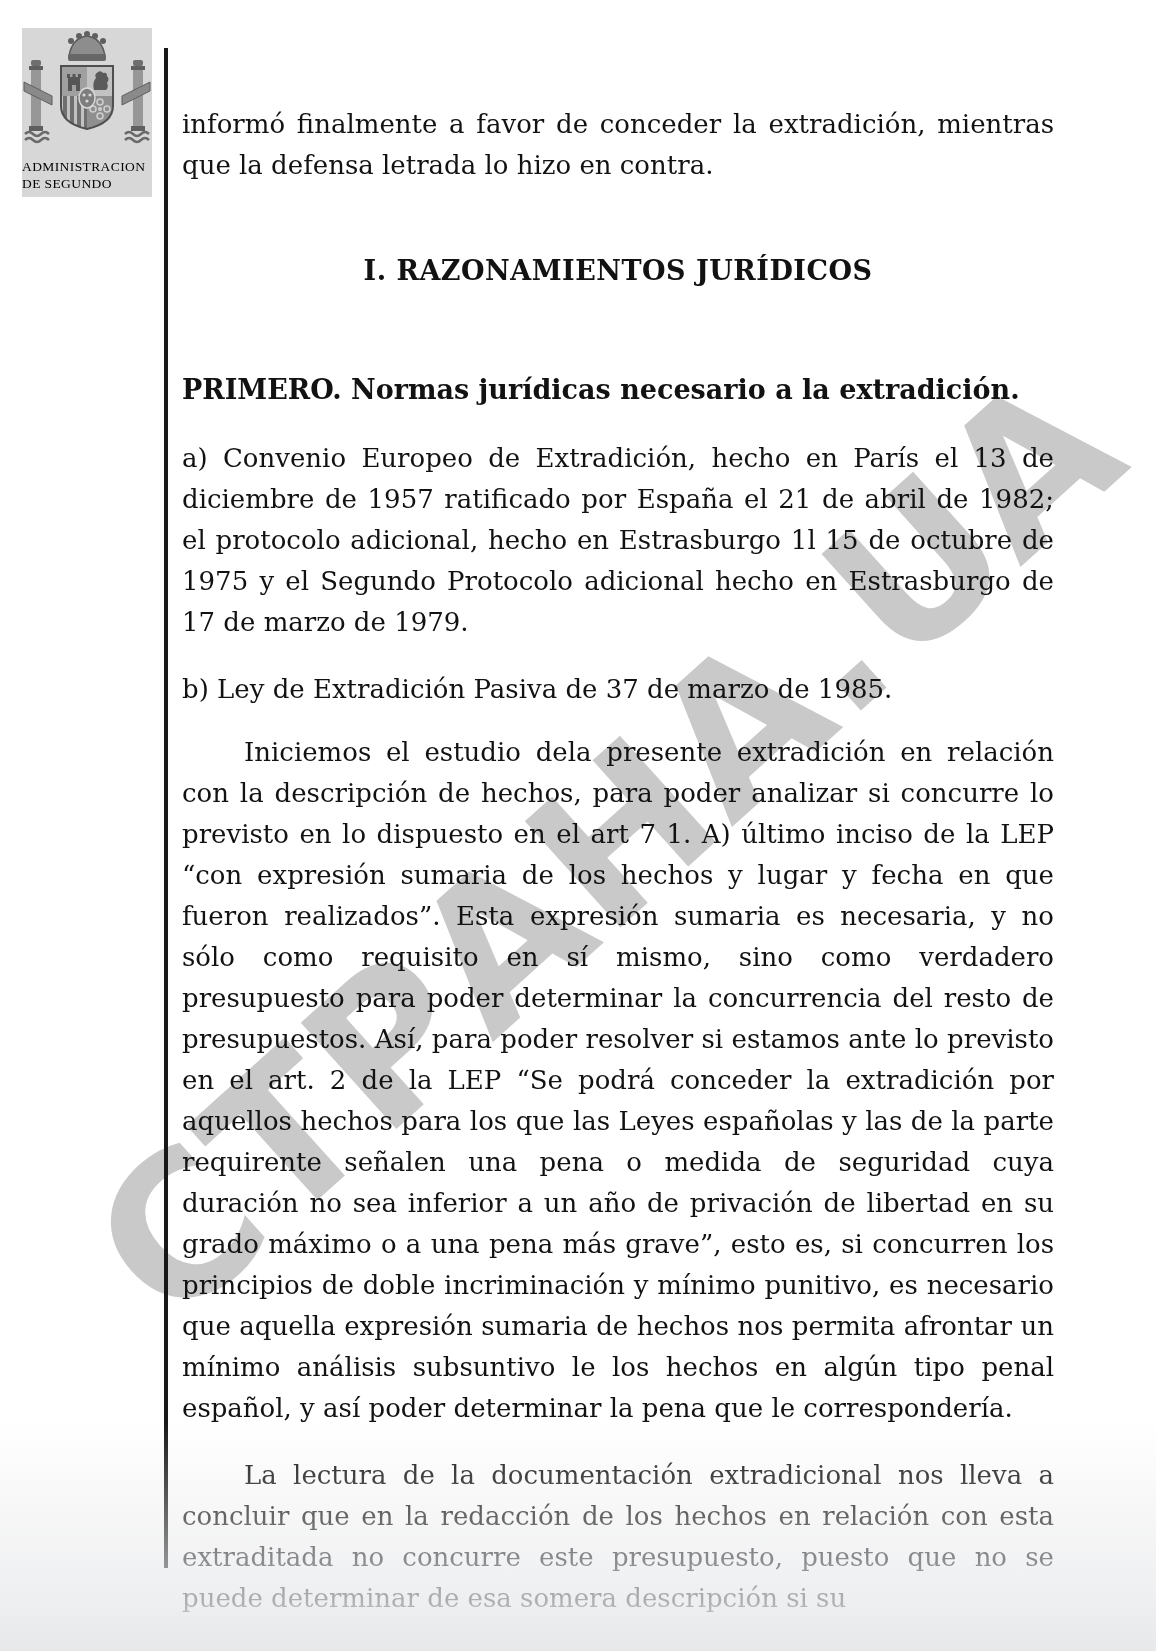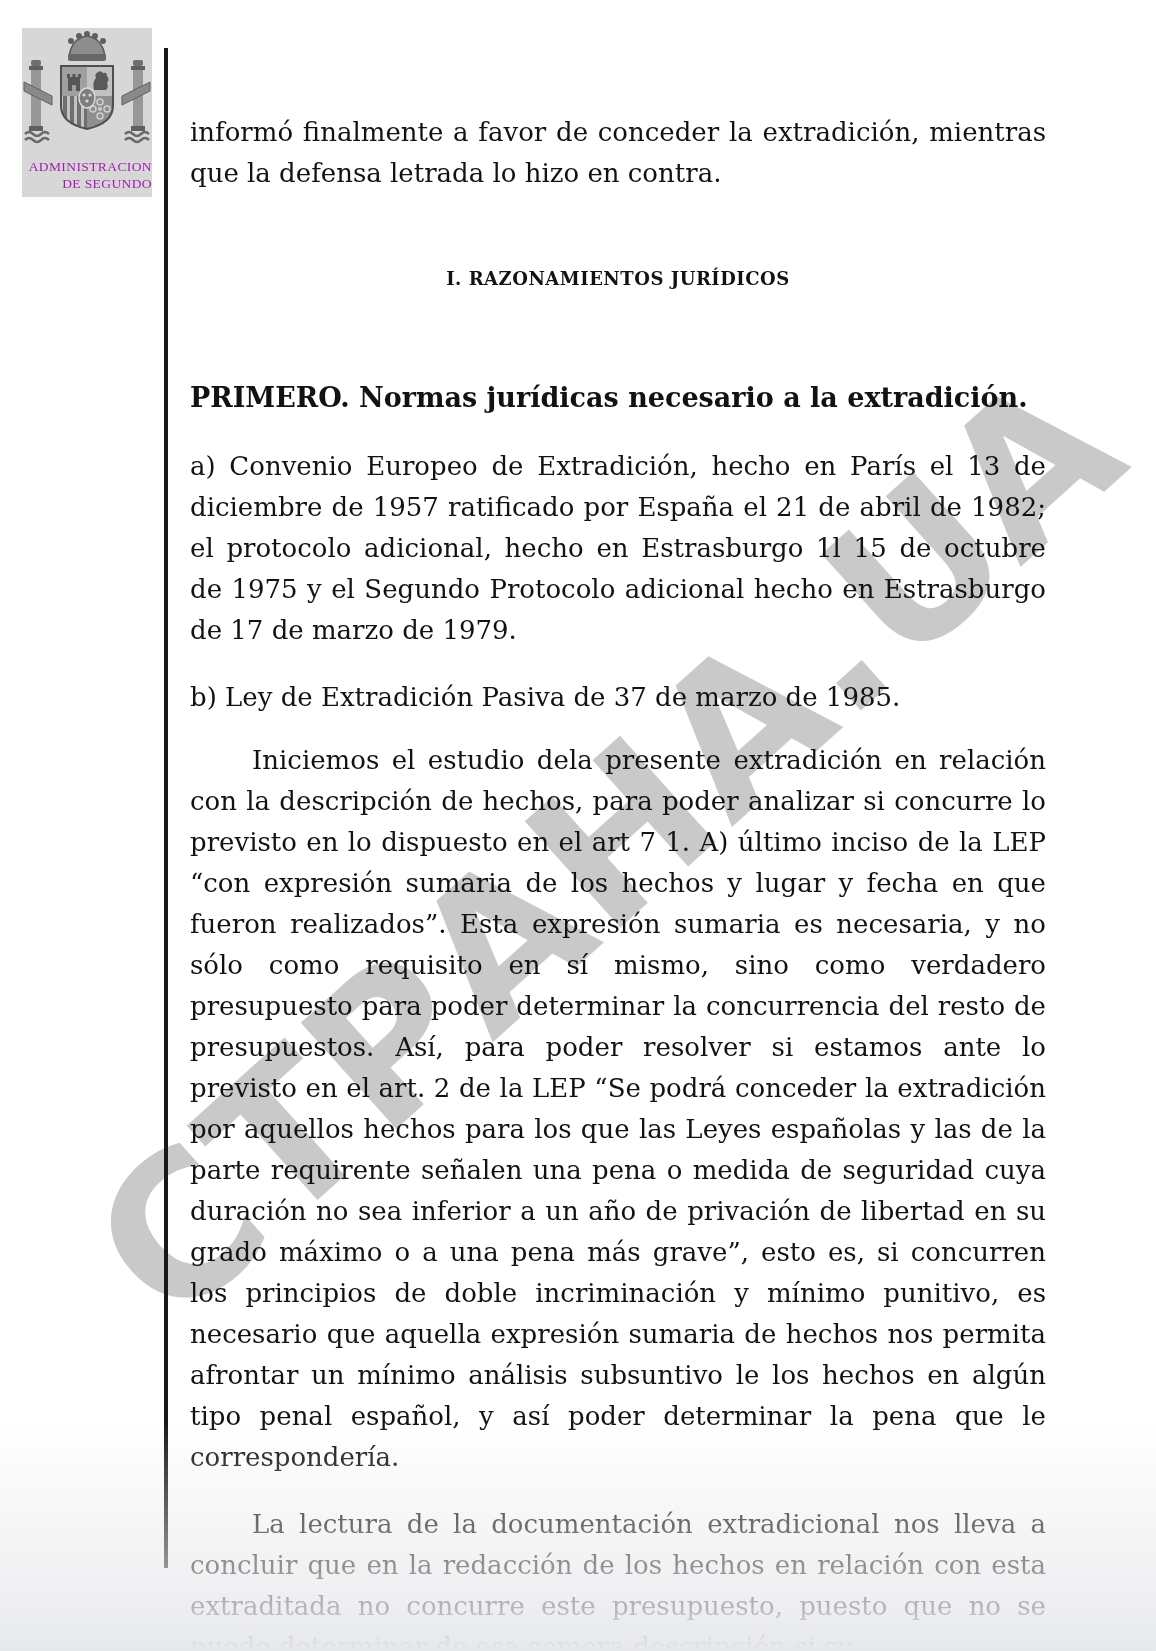--- a/index.html
+++ b/index.html
@@ -18,24 +18,24 @@
     z-index:4;pointer-events:none;
   }
   .logo-box{
     position:absolute;left:22px;top:28px;width:130px;height:169px;
     background:#d7d7d7;
     z-index:2;
   }
   .logo-box svg{display:block;margin:2px auto 0 auto;}
   .logo-caption{
     position:absolute;left:0;right:0;bottom:5px;
-    text-align:right;
+    text-align:left;
     font-family:"Liberation Serif", serif;
     font-size:13.5px;line-height:17px;
-    color:#a21caf;letter-spacing:0.4px;
+    color:#000000;letter-spacing:0.4px;
     white-space:nowrap;
   }
   .rule{
     position:absolute;left:164px;top:48px;width:4px;height:1520px;
     background:#181818;z-index:2;
   }
   .watermark{
     position:absolute;left:-62px;top:742px;width:1340px;height:210px;
     line-height:210px;text-align:center;
     font-family:"DejaVu Sans", sans-serif;
@@ -46,23 +46,23 @@
     user-select:none;
     white-space:nowrap;
   }
   .content{
     position:absolute;left:178px;top:100px;width:880px;
     z-index:2;
     font-size:26px;line-height:41px;
     text-align:justify;
     text-justify:inter-word;
   }
-  .content p{margin:12px;padding:0;}
+  .content p{margin:4px;padding:0;}
   .h-center{
-    font-weight:bold;font-size:18px;text-align:center;
+    font-weight:bold;font-size:27px;text-align:center;
     margin:0;letter-spacing:0.5px;
   }
   .h-sub{
     font-weight:bold;font-size:27px;text-align:left;
     margin:0;padding-left:66px;
   }
   .mt-h1{margin-top:64px !important;}
   .mt-h2{margin-top:78px !important;}
   .mt-pa{margin-top:28px !important;}
   .mt-pb{margin-top:26px !important;}

